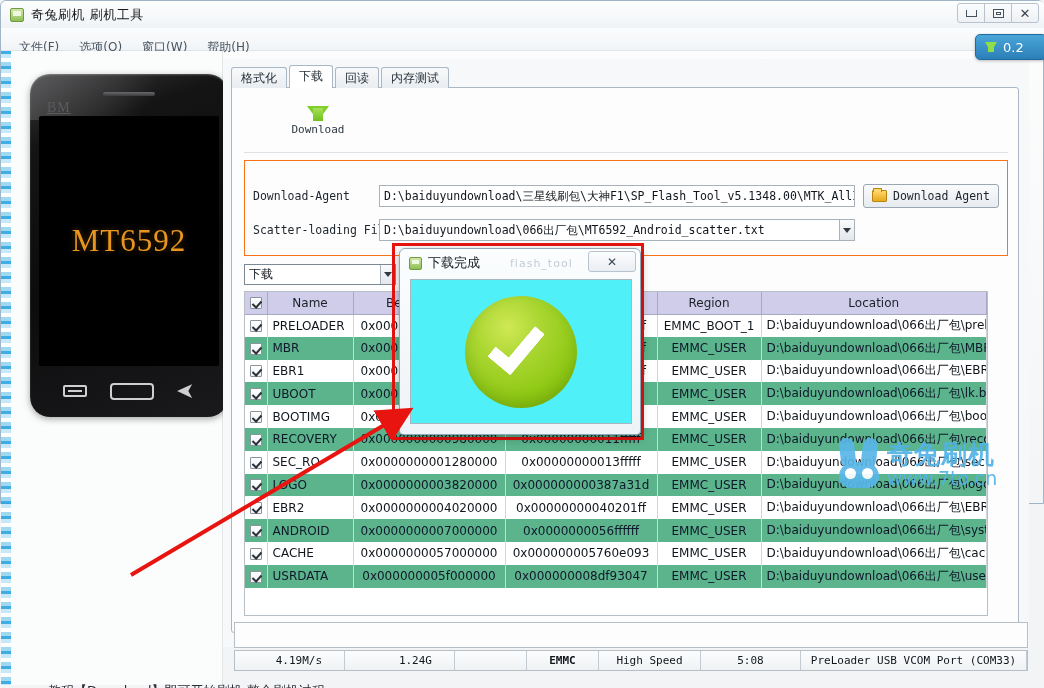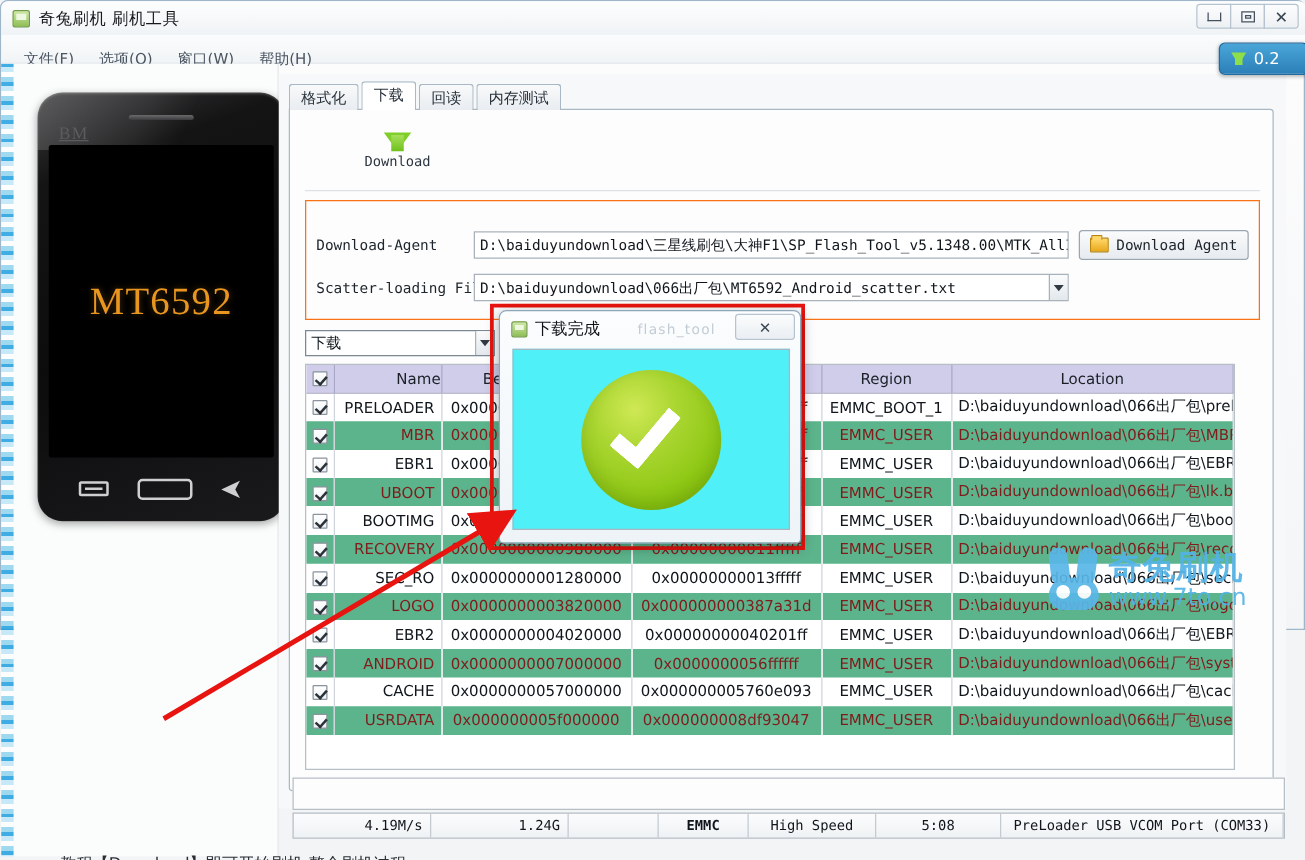--- a/index.html
+++ b/index.html
@@ -224,30 +224,30 @@
   }
   table.part { width:100%; border-collapse:collapse; table-layout:fixed; }
   table.part th {
     height:22px; background:#cfcde9; border-right:1px solid #a9a7c6; border-bottom:1px solid #a9a7c6;
     font-size:12px; font-weight:normal; color:#1b2028; font-family:"DejaVu Sans", sans-serif;
   }
   table.part td {
     height:22.8px; font-size:12px; color:#10161c; border-right:1px solid #cfd5da;
     font-family:"DejaVu Sans", sans-serif; padding:0 5px; white-space:nowrap; overflow:hidden;
   }
-  table.part tr.alt td { background:#58b089; color:#7f1d1d; }
+  table.part tr.alt td { background:#58b089; color:#0f172a; }
   table.part tr.alt td { background:#5cb48c; }
   .ck {
     width:12px;height:12px;border:1px solid #8b949d;background:linear-gradient(180deg,#ffffff,#eef1f4);
     display:inline-block;position:relative;vertical-align:middle;border-radius:1px;
   }
   .ck::after{content:"";position:absolute;left:3px;top:1px;width:4px;height:7px;
     border:solid #2a3138;border-width:0 2px 2px 0;transform:rotate(42deg);}
   .c-ck{width:22px;text-align:center;}
-  .c-name{width:86px;text-align:right;}
+  .c-name{width:86px;}
   .c-begin{width:152px;text-align:center;}
   .c-end{width:152px;text-align:center;}
   .c-region{width:104px;text-align:center;}
   .c-loc{width:auto;}
 
   
   .progwrap {
     position:absolute; left:0; top:534px; width:806px; height:54px;
   }
   .prog-empty {
@@ -257,21 +257,21 @@
   .statusbar {
     position:absolute; left:2px; top:28px; width:794px; height:21px;
     border:1px solid #b6bec6; background:linear-gradient(180deg,#fcfcfd,#eff2f4);
     display:flex; align-items:stretch;
   }
   .st {
     border-right:1px solid #c3cad1; font-size:11px; color:#10161c;
     font-family:"DejaVu Sans Mono", monospace;
     display:flex; align-items:center; justify-content:center; padding:0 4px;
   }
-  .st.right { justify-content:flex-end; padding-right:6px; }
+  .st.right { justify-content:flex-end; padding-right:22px; }
   .st.bold { font-weight:bold; }
 
   
   .watermark {
     position:absolute; right:6px; bottom:10px; width:200px; height:58px; z-index:30;
     pointer-events:none; display:flex; align-items:center; gap:4px; opacity:.92;
   }
   .wm-rabbit { width:46px; height:52px; position:relative; flex:none; }
   .wm-ear { position:absolute; top:0; width:15px; height:30px; border-radius:8px; background:#59b7e8; }
   .wm-ear.l { left:3px; transform:rotate(-7deg); }

